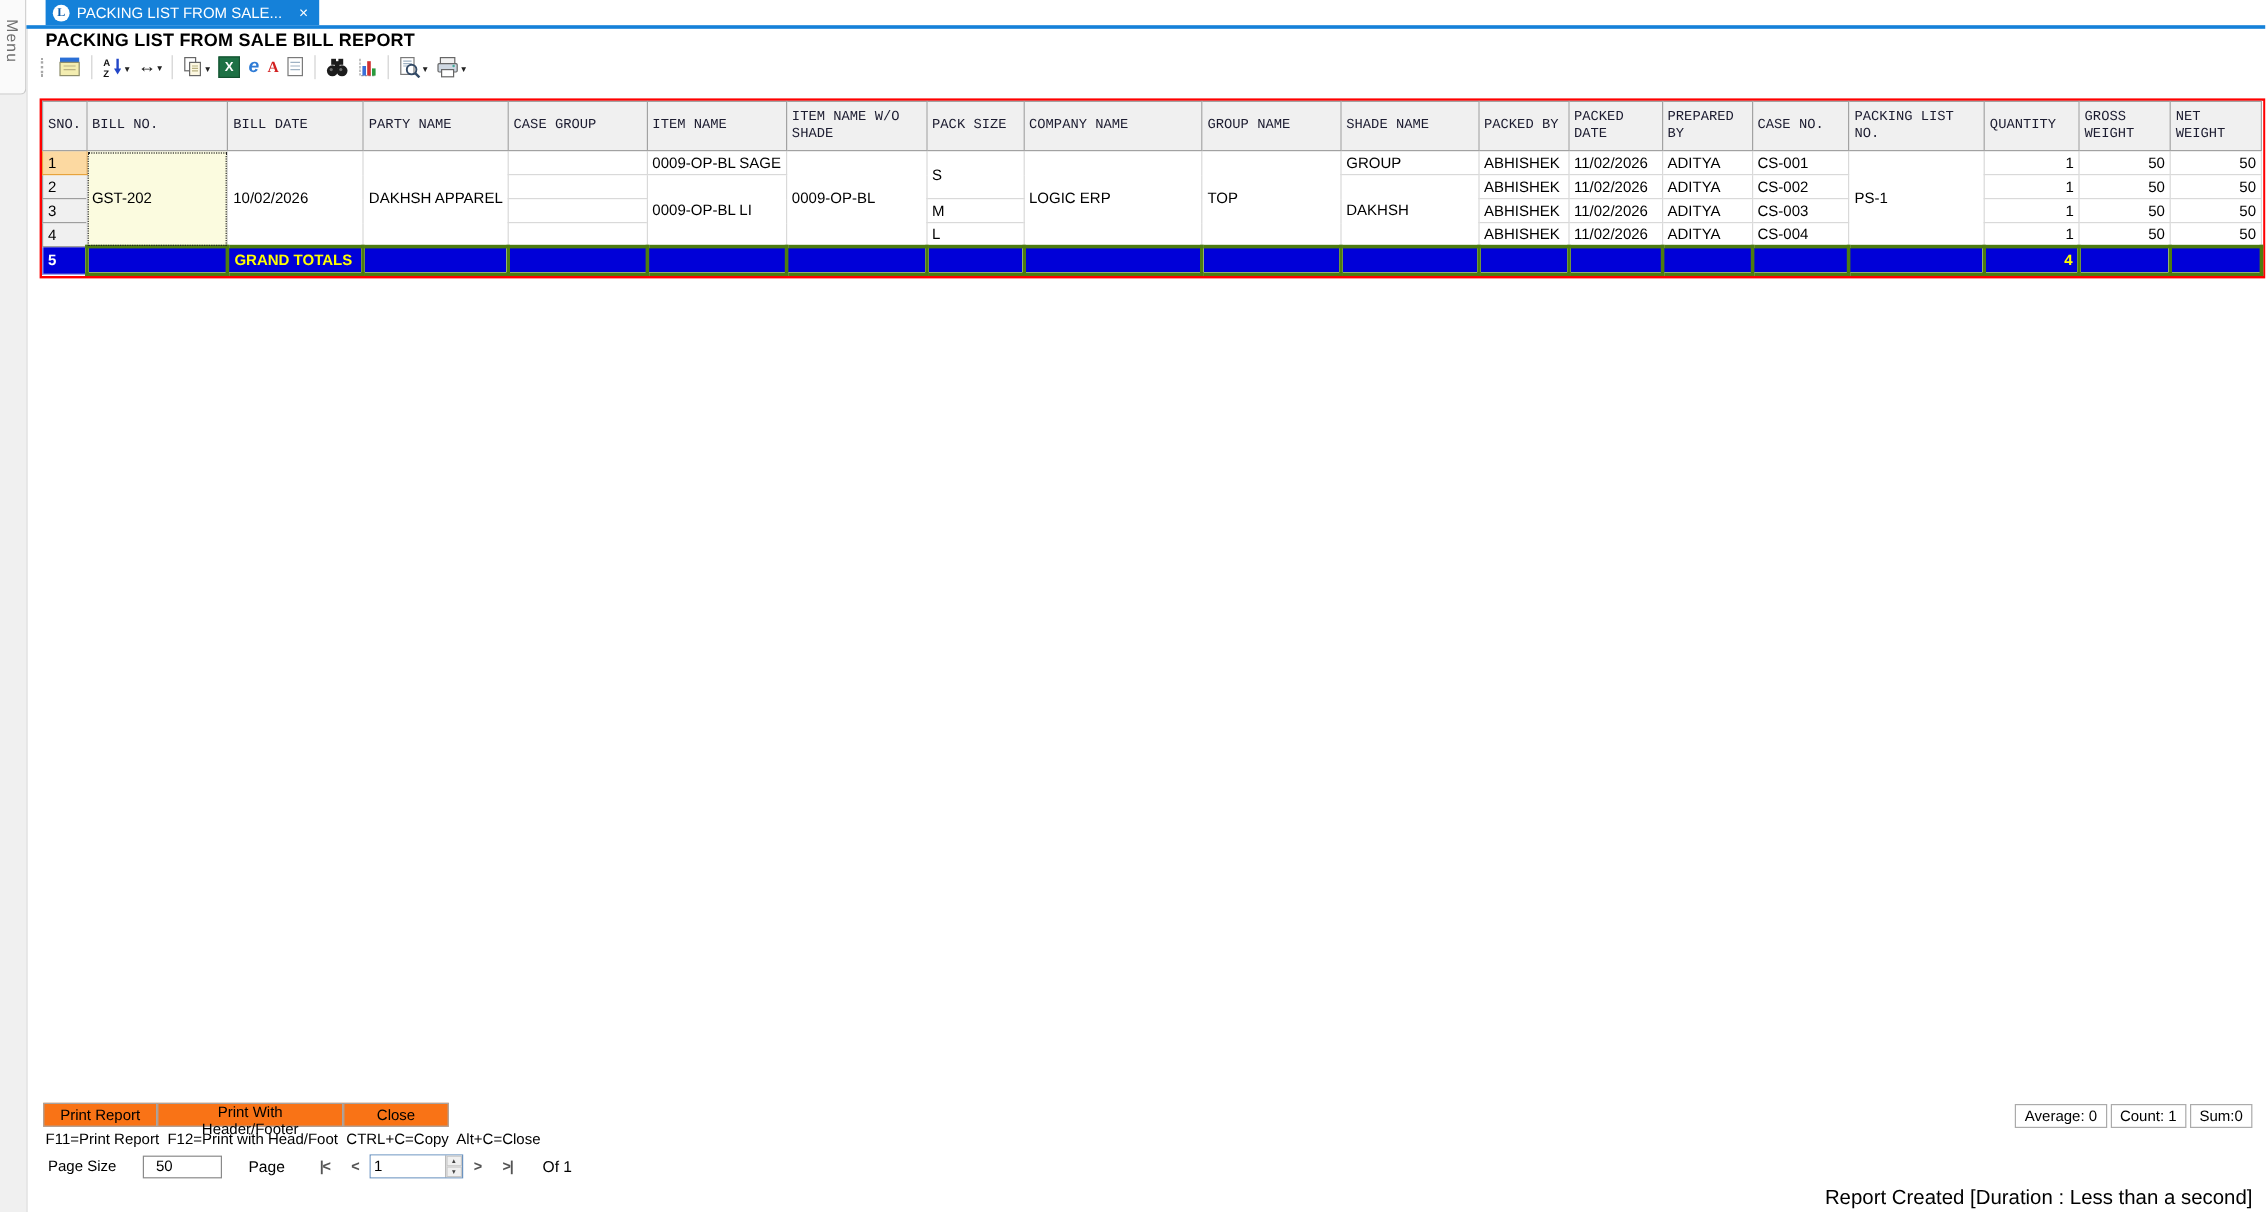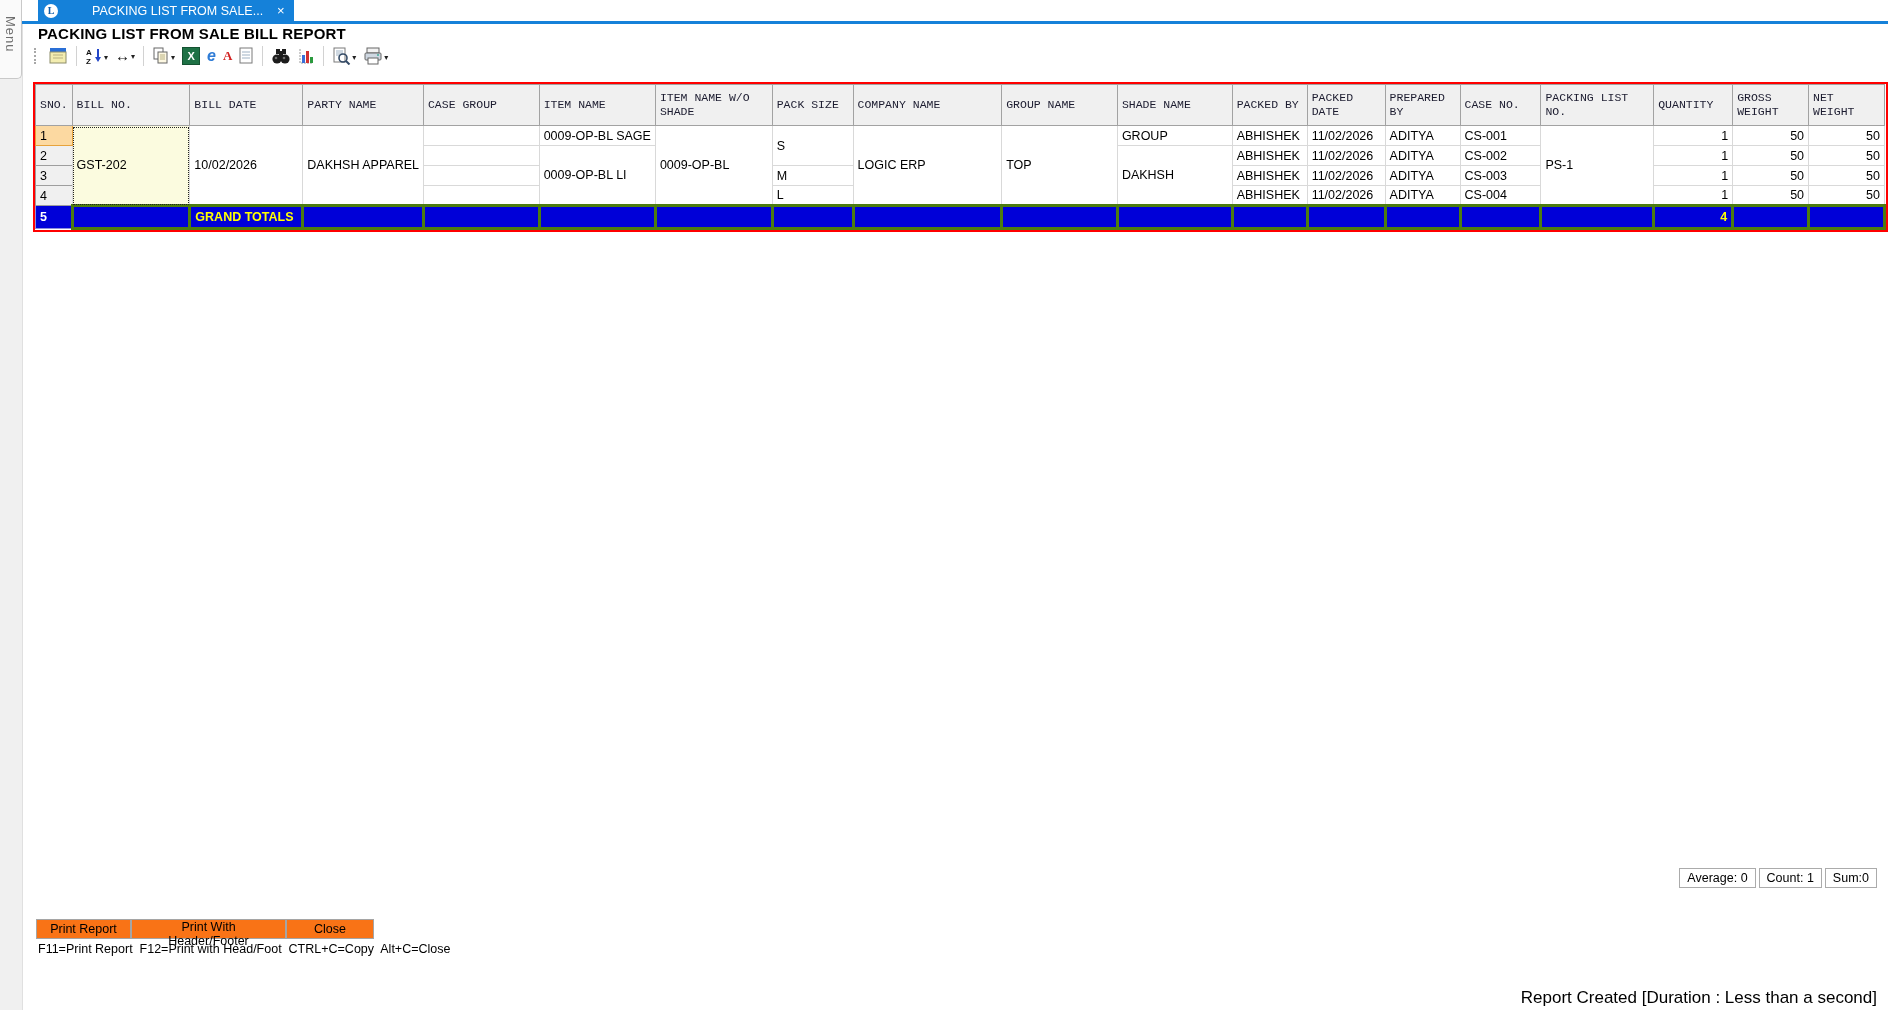--- a/index.html
+++ b/index.html
@@ -7,21 +7,21 @@
 
   
   .menu-strip{position:absolute;left:0;top:0;width:22px;height:100%;background:#f0f0f0;border-right:1px solid #e0e0e0;}
   .menu-tab{position:absolute;left:0;top:0;width:21px;height:78px;background:#fafafa;border-right:1px solid #c9c9c9;border-bottom:1px solid #c9c9c9;border-bottom-right-radius:5px;}
   .menu-label{position:absolute;top:16px;left:3px;writing-mode:vertical-rl;font-size:13px;color:#6e6e6e;letter-spacing:1px;}
 
   
   .tabbar{position:absolute;left:22px;right:0;top:0;height:21px;background:#fff;border-bottom:3px solid #1581d9;}
   .tab{position:absolute;left:16px;top:0;height:21px;background:#1581d9;color:#fff;display:flex;align-items:center;padding:0 9px 0 6px;gap:6px;}
   .tab-logo{width:14px;height:14px;border-radius:50%;background:#fff;color:#0d5ba8;font-weight:bold;font-size:10px;display:grid;place-items:center;font-family:"Liberation Serif",serif;}
-  .tab-text{font-size:12.5px;white-space:nowrap;margin-left:28px;}
+  .tab-text{font-size:12.5px;white-space:nowrap;}
   .tab-close{font-size:13px;margin-left:8px;cursor:pointer;line-height:1;}
 
   .report-title{position:absolute;left:38px;top:25px;font-size:15px;font-weight:bold;color:#000;letter-spacing:.2px;}
 
   
   .toolbar{position:absolute;left:34px;top:43px;height:26px;display:flex;align-items:center;gap:3px;}
   .grip{width:4px;height:16px;border-left:2px dotted #a8a8a8;margin-right:4px;}
   .tbtn{display:flex;align-items:flex-end;padding:2px;gap:1px;cursor:pointer;}
   .caret{font-size:8px;color:#222;line-height:1;padding-bottom:3px;}
   .sep{width:1px;height:20px;background:#d2d2d2;margin:0 3px;}
@@ -47,21 +47,21 @@
   .grid tr.totals td.tlabel{color:#ffff00;font-weight:bold;}
   .grid tr.totals td.tqty{color:#ffff00;font-weight:bold;text-align:right;}
 
   
   .btnrow{position:absolute;left:36px;top:919px;display:flex;}
   .wbtn{height:20px;background:#f97316;border:1px solid #a5a5a5;font-size:12.5px;color:#000;font-family:"Liberation Sans",sans-serif;padding:0 8px;cursor:pointer;}
   .wbtn.b1{width:95px;}
   .wbtn.b2{width:155px;}
   .wbtn.b3{width:88px;}
   .hints{position:absolute;left:38px;top:942px;font-size:12.5px;color:#000;white-space:pre;}
-  .stats{position:absolute;right:11px;top:868px;display:flex;gap:3px;}
+  .stats{position:absolute;right:11px;top:920px;display:flex;gap:3px;}
   .stat-seg{border:1px solid #ababab;background:#fff;font-size:12.5px;color:#000;padding:2px 7px;}
   .pager{position:absolute;left:40px;top:962px;display:flex;align-items:center;font-size:12.5px;color:#000;}
   .ps-label{margin-right:22px;}
   .ps-input{width:50px;height:17px;border:1px solid #8a8a8a;font-size:12.5px;padding:0 4px 0 10px;font-family:"Liberation Sans",sans-serif;}
   .pg-label{margin:0 20px 0 22px;font-size:13px;}
   .nav{color:#555;font-size:12px;font-weight:bold;margin:0 9px;cursor:pointer;letter-spacing:-1px;}
   .pg-box{display:flex;border:1px solid #6b93c0;height:18px;}
   .pg-input{width:56px;border:none;font-size:12.5px;padding:0 3px;font-family:"Liberation Sans",sans-serif;outline:none;}
   .spinner{width:13px;display:flex;flex-direction:column;border-left:1px solid #aaa;}
   .spin{flex:1;background:#f0f0f0;border:1px solid #c8c8c8;font-size:6px;line-height:6px;text-align:center;color:#444;cursor:pointer;padding:0;}
@@ -318,16 +318,33 @@
     <button class="wbtn b3">Close</button>
   </div>
   <div class="hints">F11=Print Report  F12=Print with Head/Foot  CTRL+C=Copy  Alt+C=Close</div>
 
   <div class="stats">
     <span class="stat-seg">Average: 0</span>
     <span class="stat-seg">Count: 1</span>
     <span class="stat-seg">Sum:0</span>
   </div>
 
+  <div class="pager">
+    <span class="ps-label">Page Size</span>
+    <input class="ps-input" type="text" value="50" style="">
+    <span class="pg-label">Page</span>
+    <span class="nav">|&lt;</span>
+    <span class="nav">&lt;</span>
+    <span class="pg-box">
+      <input class="pg-input" type="text" value="1" style="">
+      <span class="spinner">
+        <button class="spin">▴</button>
+        <button class="spin">▾</button>
+      </span>
+    </span>
+    <span class="nav">&gt;</span>
+    <span class="nav">&gt;|</span>
+    <span class="of-label">Of 1</span>
+  </div>
 
   <div class="created">Report Created [Duration : Less than a second]</div>
 
 </div>
 
 </body></html>

